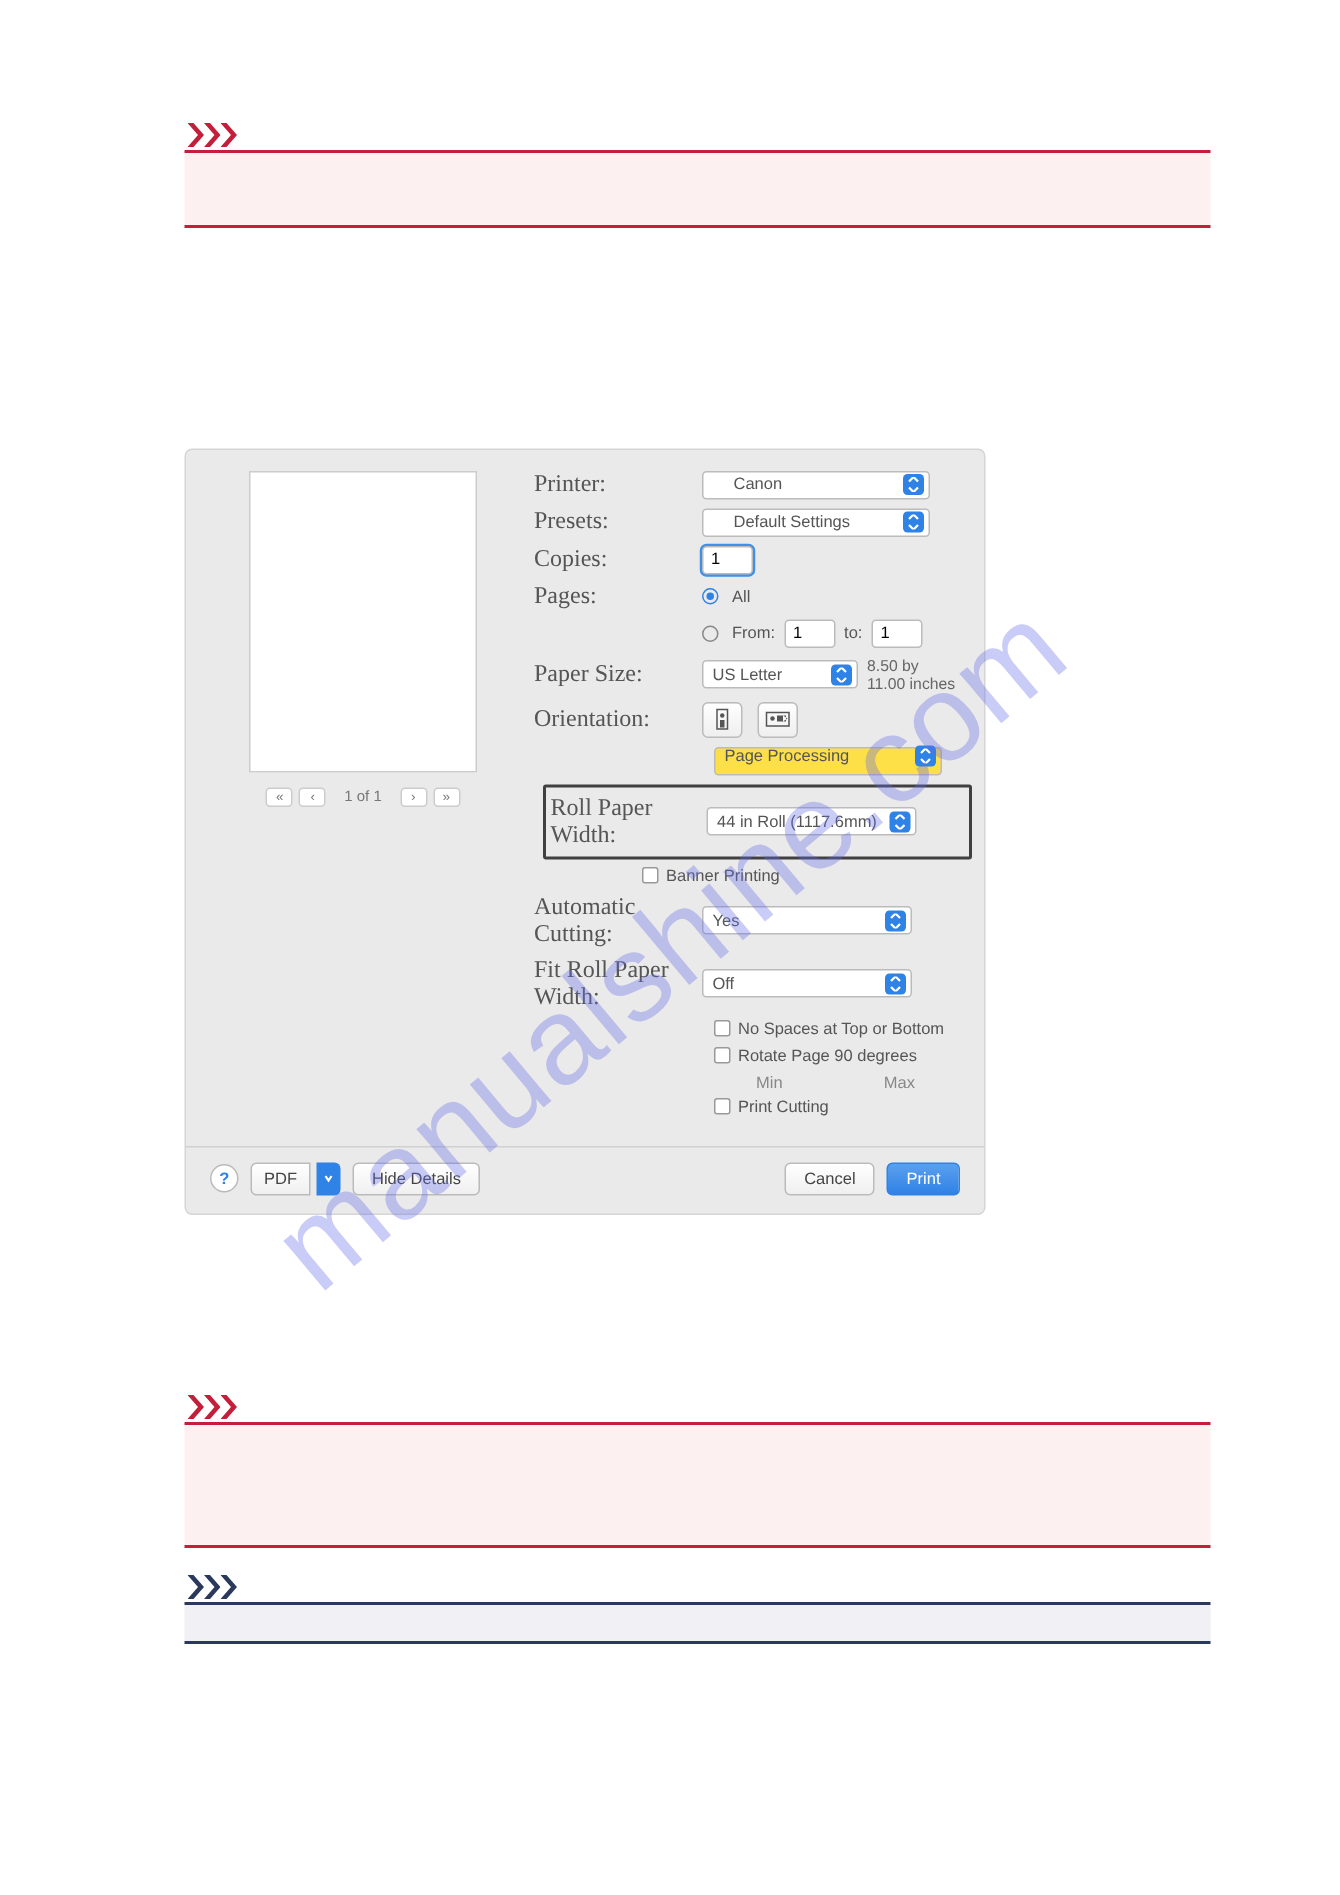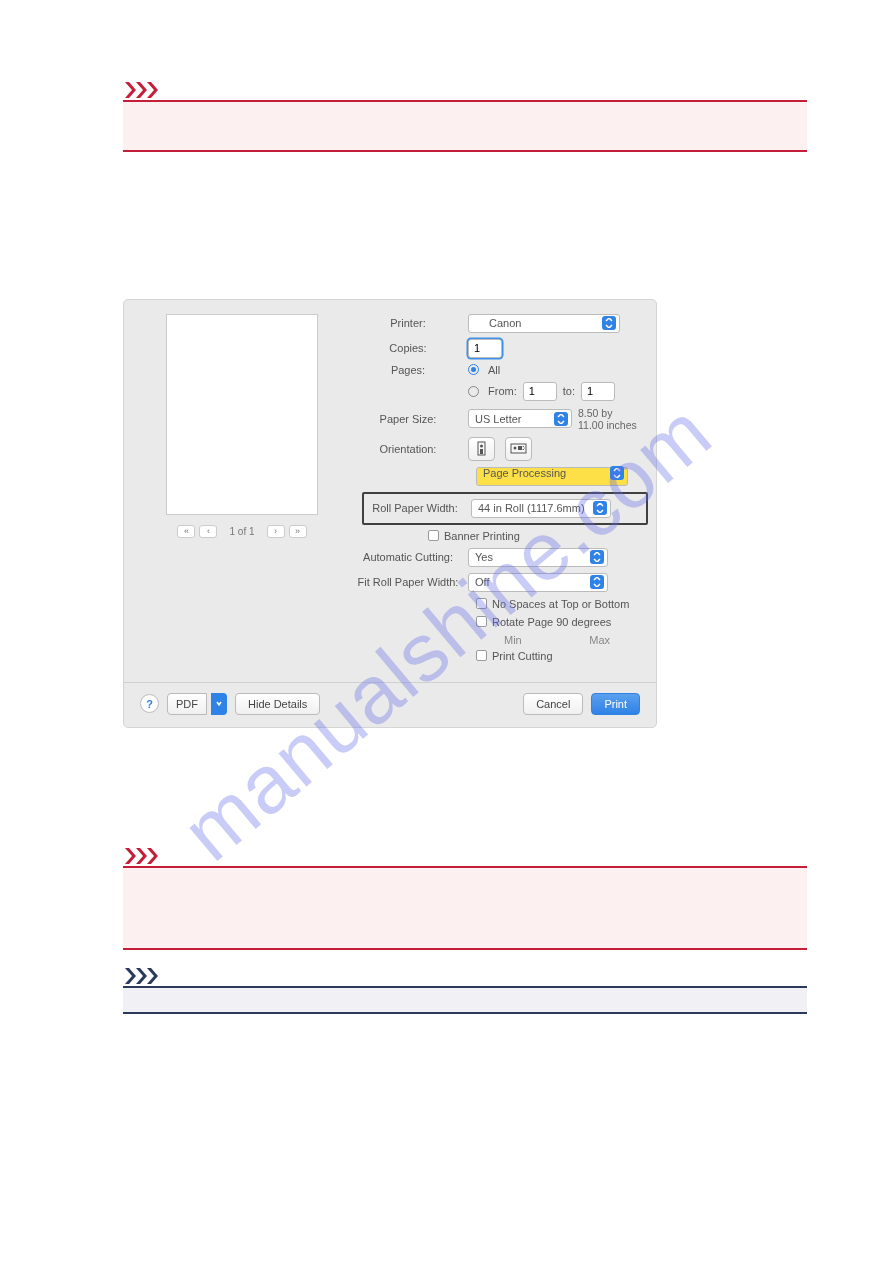--- a/index.html
+++ b/index.html
@@ -107,24 +107,25 @@
   }
   .pager-txt { margin:0 8px; }
 
   .form-col { flex:1; }
   .frow {
     display:flex; align-items:center;
     margin-bottom: 6px;
   }
   .flabel {
     width: 112px;
-    text-align: center;
+    text-align: left;
     padding-right: 8px;
-    font-size: 11px;
+    font-size: 16px;
     color: #555;
+    font-family: Liberation Serif, serif;
   }
   .fcontrol { flex:1; display:flex; align-items:center; gap:6px; }
 
   .select {
     display:flex; align-items:center; justify-content:space-between;
     background:#fff; border:1px solid #bbb; border-radius:3px;
     height:19px; padding:0 3px 0 6px; font-size:11px;
     min-width: 140px;
   }
   .select.small { min-width:104px; width:104px; }
@@ -295,20 +296,33 @@
             <span>Canon</span>
             <span class="select-cap">
                 <svg width="8" height="10">
                   <path d="M1 3 L4 0 L7 3 M1 7 L4 10 L7 7" stroke="#fff" stroke-width="1.5" fill="none"></path>
                 </svg>
               </span>
           </div>
         </div>
       </div>
 
+      <div class="frow">
+        <div class="flabel">Presets:</div>
+        <div class="fcontrol">
+          <div class="select wide">
+            <span>Default Settings</span>
+            <span class="select-cap">
+                <svg width="8" height="10">
+                  <path d="M1 3 L4 0 L7 3 M1 7 L4 10 L7 7" stroke="#fff" stroke-width="1.5" fill="none"></path>
+                </svg>
+              </span>
+          </div>
+        </div>
+      </div>
 
       <div class="frow">
         <div class="flabel">Copies:</div>
         <div class="fcontrol">
           <input class="num-input focus" value="1" style="">
         </div>
       </div>
 
       <div class="frow">
         <div class="flabel">Pages:</div>

